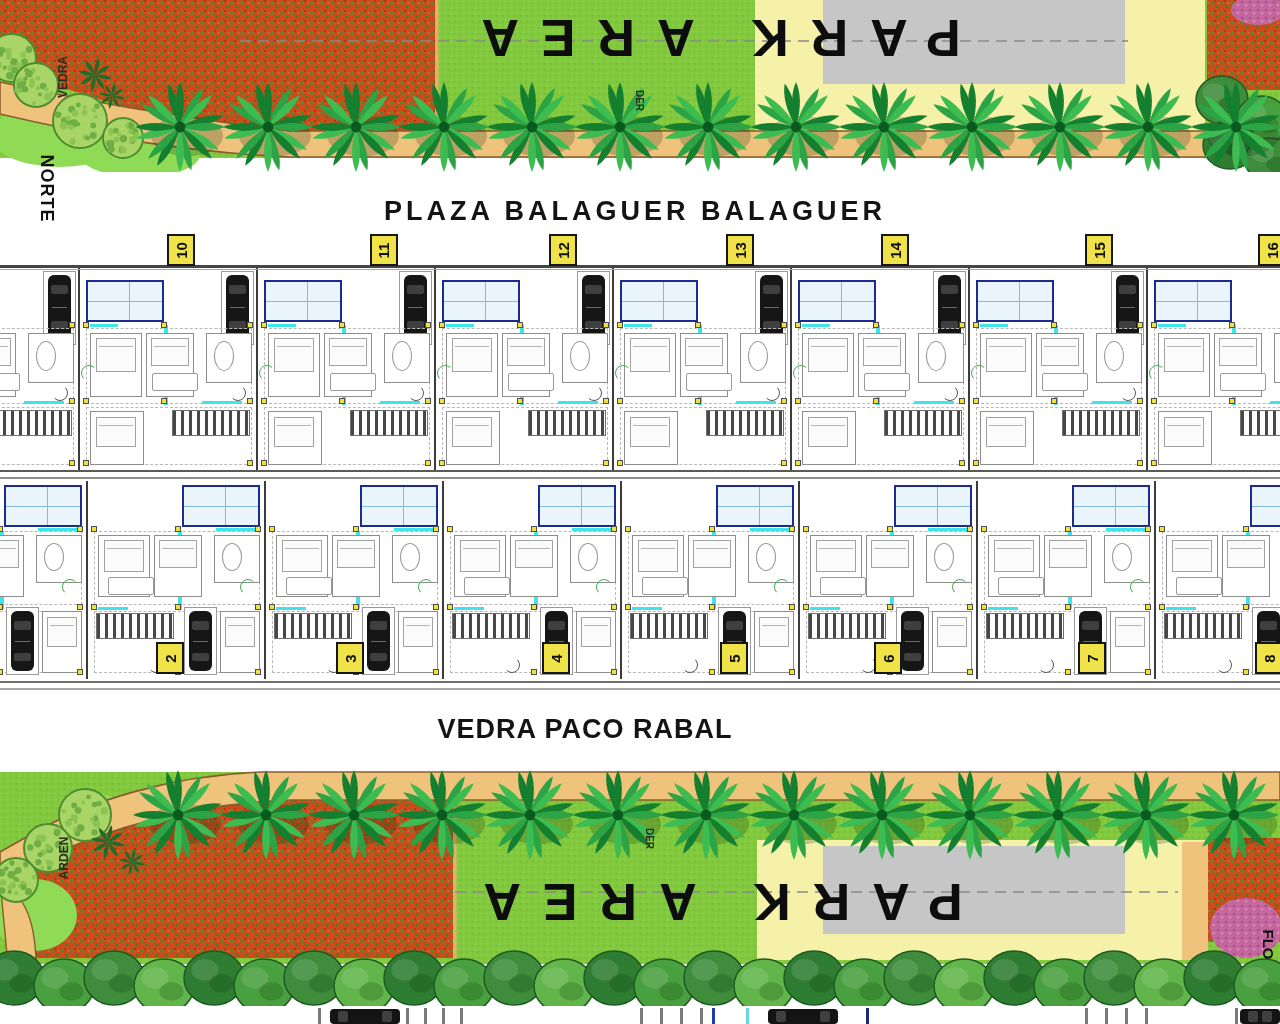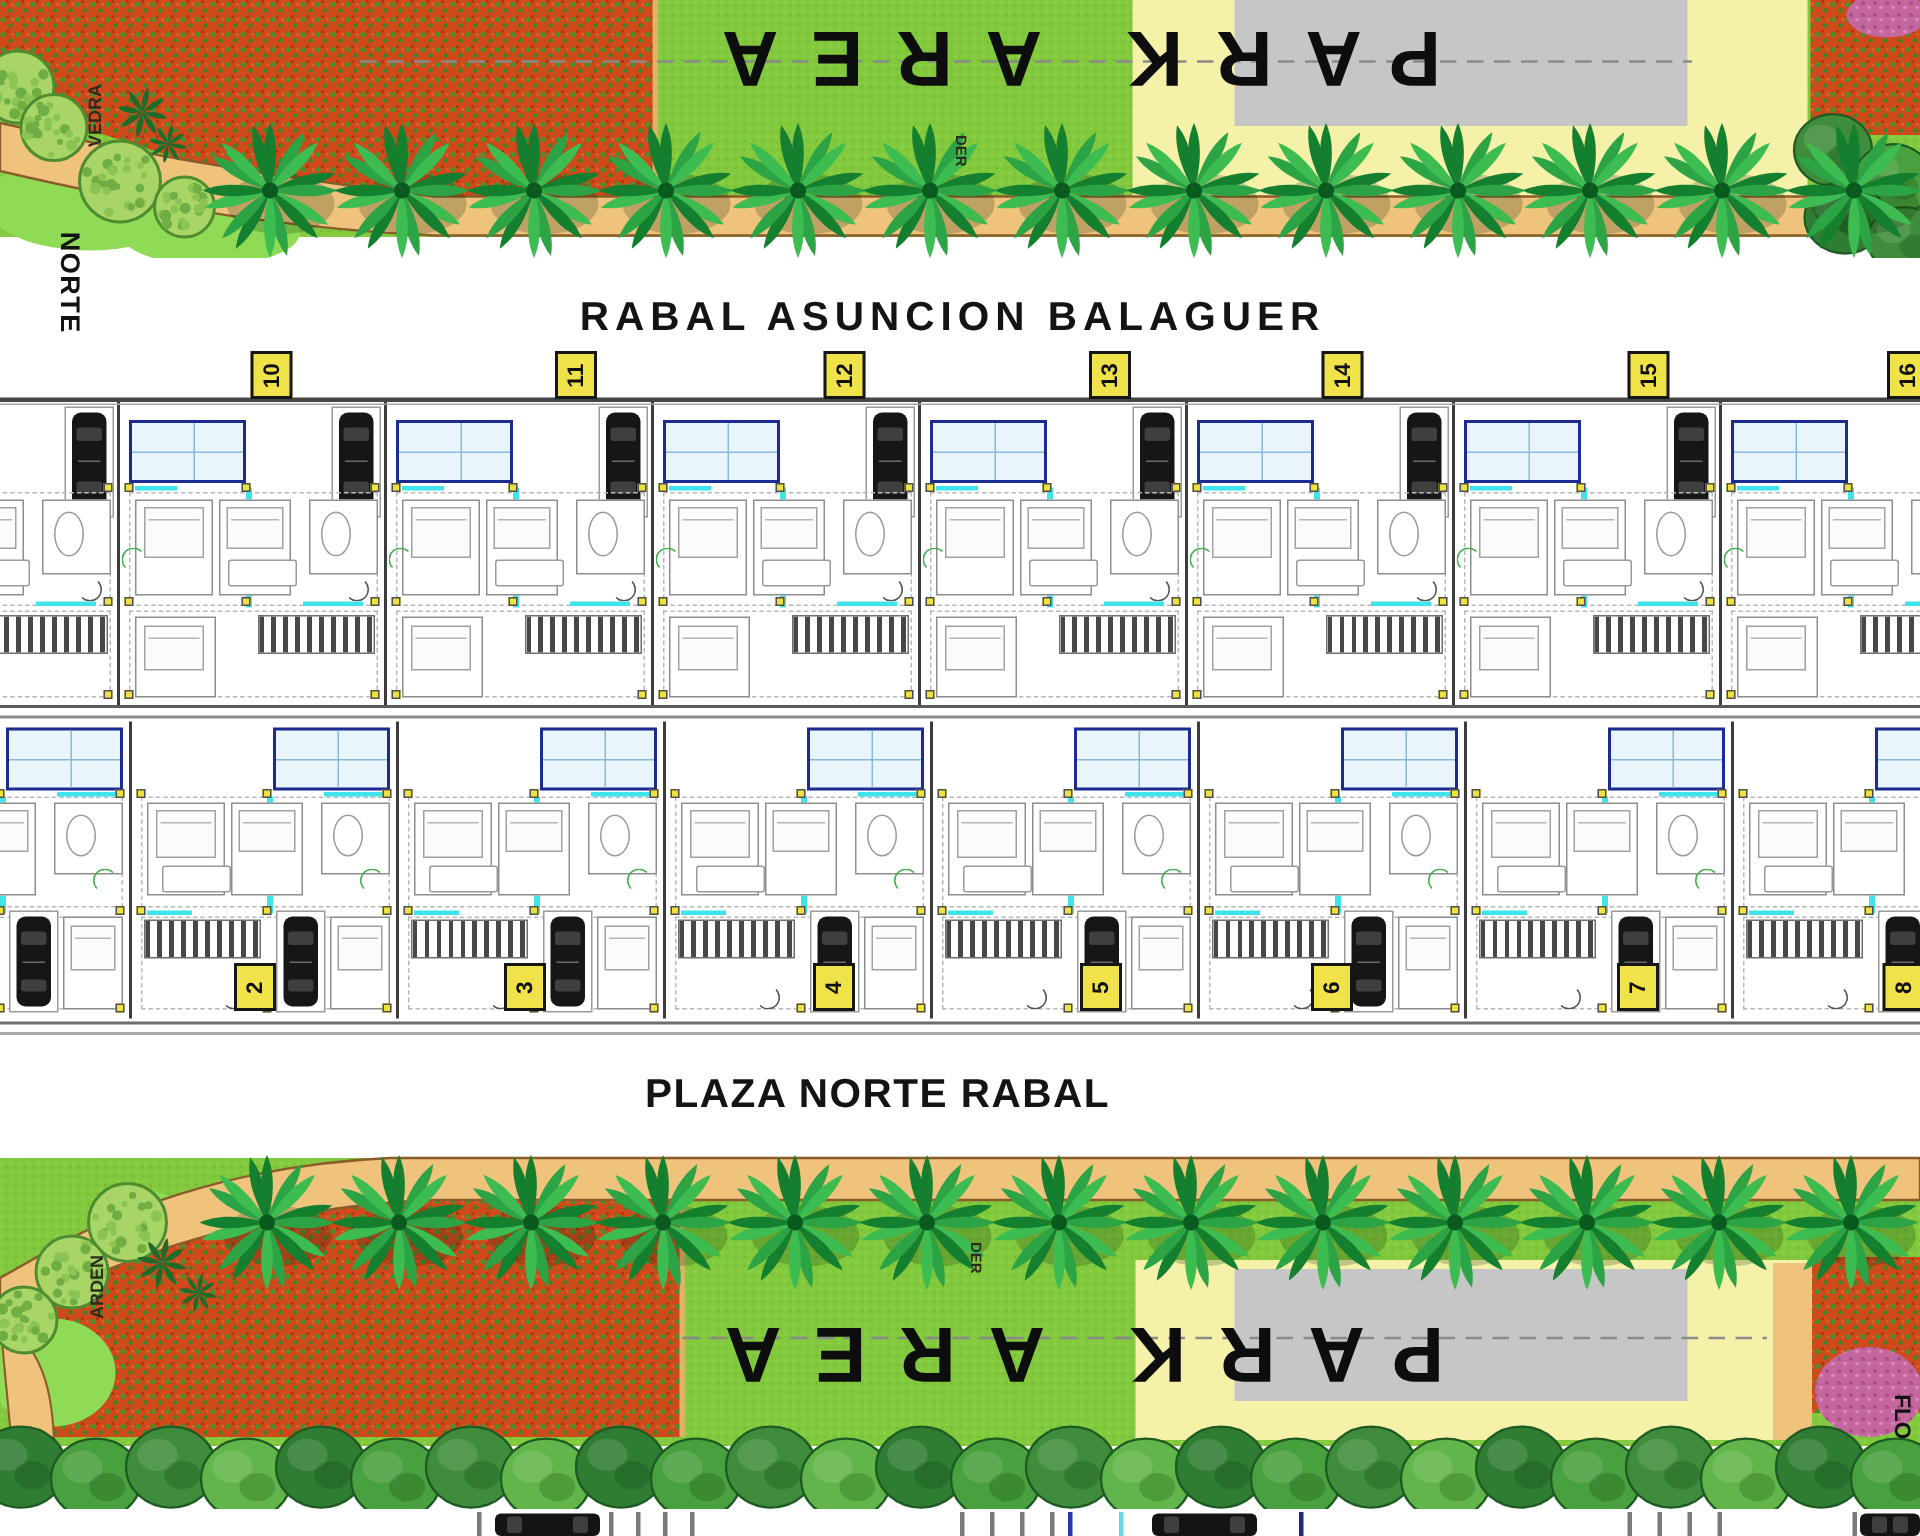--- a/index.html
+++ b/index.html
@@ -997,22 +997,22 @@
         <path d="M0,0 C 5.8500000000000005,-20.25 4.5,-35.1 0,-45 C -4.5,-35.1 -5.8500000000000005,-20.25 0,0 Z" fill="#2ca344" transform="rotate(225)"></path>
         <path d="M0,0 C 5.8500000000000005,-20.25 4.5,-35.1 0,-45 C -4.5,-35.1 -5.8500000000000005,-20.25 0,0 Z" fill="#3dbc52" transform="rotate(255.5)"></path>
         <path d="M0,0 C 5.8500000000000005,-20.25 4.5,-35.1 0,-45 C -4.5,-35.1 -5.8500000000000005,-20.25 0,0 Z" fill="#157f30" transform="rotate(270)"></path>
         <path d="M0,0 C 5.8500000000000005,-20.25 4.5,-35.1 0,-45 C -4.5,-35.1 -5.8500000000000005,-20.25 0,0 Z" fill="#2ca344" transform="rotate(300.5)"></path>
         <path d="M0,0 C 5.8500000000000005,-20.25 4.5,-35.1 0,-45 C -4.5,-35.1 -5.8500000000000005,-20.25 0,0 Z" fill="#3dbc52" transform="rotate(315)"></path>
         <path d="M0,0 C 5.8500000000000005,-20.25 4.5,-35.1 0,-45 C -4.5,-35.1 -5.8500000000000005,-20.25 0,0 Z" fill="#157f30" transform="rotate(345.5)"></path>
         <circle r="5.3999999999999995" fill="#0a5a20"></circle>
       </g>
     </svg>
 
-  <div class="abs title" style="left:330px;top:196px;width:610px;font-size:27px;letter-spacing:4px;">RABAL ASUNCION BALAGUER</div>
-  <div class="abs title" style="left:420px;top:714px;width:330px;font-size:27px;letter-spacing:1px;">PLAZA NORTE RABAL</div>
+  <div class="abs title" style="left:330px;top:196px;width:610px;font-size:27px;letter-spacing:4px;">PLAZA BALAGUER BALAGUER</div>
+  <div class="abs title" style="left:420px;top:714px;width:330px;font-size:27px;letter-spacing:1px;">VEDRA PACO RABAL</div>
 
   <div class="abs parklabel" style="left:448px;top:8px;width:524px;height:60px;">PARK AREA</div>
   <div class="abs parklabel" style="left:450px;top:872px;width:524px;height:60px;">PARK AREA</div>
 
   <div class="abs rotbox" style="left:8px;top:150px;width:76px;height:76px;">
     <span class="vtext" style="transform:rotate(90deg);font-size:18px;letter-spacing:1px;color:#111;">NORTE</span>
   </div>
   <div class="abs rotbox" style="left:38px;top:52px;width:50px;height:50px;">
     <span class="vtext" style="transform:rotate(-90deg);font-size:12px;">VEDRA</span>
   </div>

